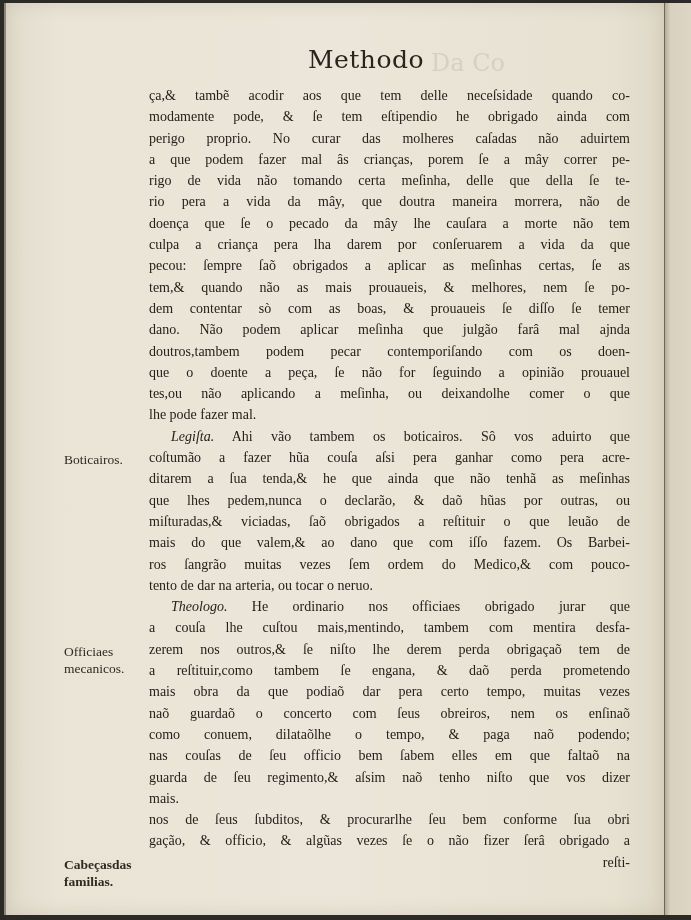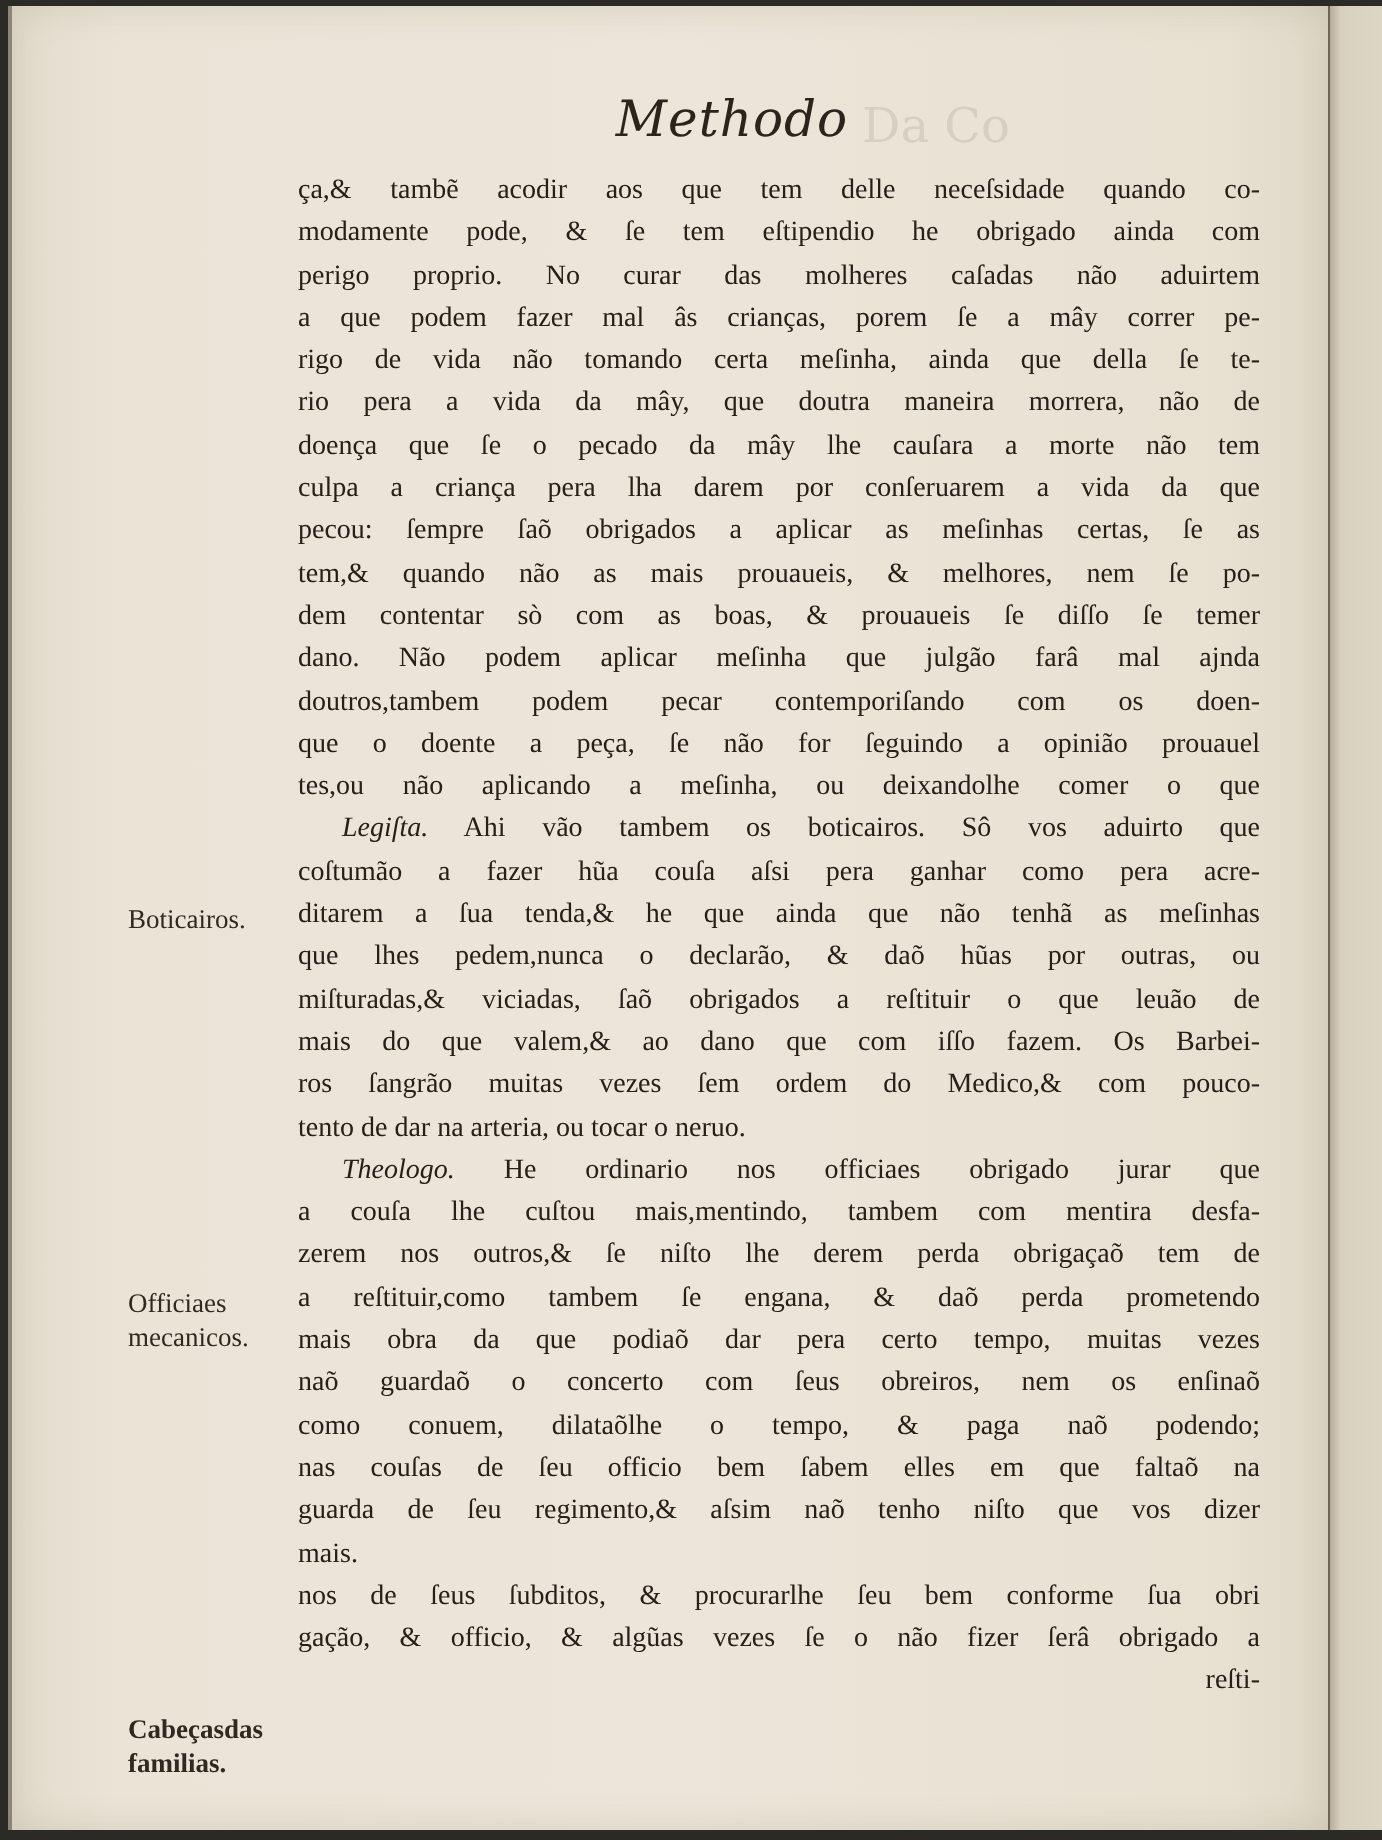--- a/index.html
+++ b/index.html
@@ -15,21 +15,21 @@
     border-left:2px solid #8c8676;
     box-shadow: inset 0 0 18px rgba(120,105,80,0.18);
   }
   .next-page {
     position:absolute; left:664px; top:3px; width:27px; height:912px;
     background: linear-gradient(90deg,#b7ad97 0%,#d8d1c0 20%,#ddd6c5 100%);
     border-left:1px solid #6d6556;
   }
   .header {
     position:absolute; left:0; right:0; top:42px; text-align:center;
-    font-style:italic; font-size:25px; color:#2a241c; letter-spacing:0.5px;
+    font-size:25px; color:#2a241c; letter-spacing:0.5px;
     padding-left:60px;
   }
   .bleed {
     position:absolute; left:425px; top:46px; font-size:24px; color:#cfc8b8;
     font-family:"DejaVu Serif", serif; opacity:0.7;
   }
   .body {
     position:absolute; left:143px; top:82px; width:481px;
     font-family:"Liberation Serif", serif; font-size:14px; line-height:21.3px;
     color:#26201a;
@@ -48,31 +48,32 @@
 <body>
 
 <div class="page">
   <div class="bleed">Da Co</div>
   <div class="header">Methodo</div>
   <div class="body" id="body">
       <div class="line"><span>ça,&amp; tambẽ acodir aos que tem delle neceſsidade quando co-</span></div>
       <div class="line"><span>modamente pode, &amp; ſe tem eſtipendio he obrigado ainda com</span></div>
       <div class="line"><span>perigo proprio. No curar das molheres caſadas não aduirtem</span></div>
       <div class="line"><span>a que podem fazer mal âs crianças, porem ſe a mây correr pe-</span></div>
-      <div class="line"><span>rigo de vida não tomando certa meſinha, ainda que della ſe te-</span></div>
+      <div class="line"><span>rigo de vida não tomando certa meſinha, delle que della ſe te-</span></div>
       <div class="line"><span>rio pera a vida da mây, que doutra maneira morrera, não de</span></div>
       <div class="line"><span>doença que ſe o pecado da mây lhe cauſara a morte não tem</span></div>
       <div class="line"><span>culpa a criança pera lha darem por conſeruarem a vida da que</span></div>
       <div class="line"><span>pecou: ſempre ſaõ obrigados a aplicar as meſinhas certas, ſe as</span></div>
       <div class="line"><span>tem,&amp; quando não as mais prouaueis, &amp; melhores, nem ſe po-</span></div>
       <div class="line"><span>dem contentar sò com as boas, &amp; prouaueis ſe diſſo ſe temer</span></div>
       <div class="line"><span>dano. Não podem aplicar meſinha que julgão farâ mal ajnda</span></div>
       <div class="line"><span>doutros,tambem podem pecar contemporiſando com os doen-</span></div>
       <div class="line"><span>que o doente a peça, ſe não for ſeguindo a opinião prouauel</span></div>
       <div class="line"><span>tes,ou não aplicando a meſinha, ou deixandolhe comer o que</span></div>
+      <div class="line last"><span>lhe pode fazer mal.</span></div>
       <div class="line indent"><span class="spk">Legiſta.</span><span> Ahi vão tambem os boticairos. Sô vos aduirto que</span></div>
       <div class="line"><span>coſtumão a fazer hũa couſa aſsi pera ganhar como pera acre-</span></div>
       <div class="line"><span>ditarem a ſua tenda,&amp; he que ainda que não tenhã as meſinhas</span></div>
       <div class="line"><span>que lhes pedem,nunca o declarão, &amp; daõ hũas por outras, ou</span></div>
       <div class="line"><span>miſturadas,&amp; viciadas, ſaõ obrigados a reſtituir o que leuão de</span></div>
       <div class="line"><span>mais do que valem,&amp; ao dano que com iſſo fazem. Os Barbei-</span></div>
       <div class="line"><span>ros ſangrão muitas vezes ſem ordem do Medico,&amp; com pouco-</span></div>
       <div class="line last"><span>tento de dar na arteria, ou tocar o neruo.</span></div>
       <div class="line indent"><span class="spk">Theologo.</span><span> He ordinario nos officiaes obrigado jurar que</span></div>
       <div class="line"><span>a couſa lhe cuſtou mais,mentindo, tambem com mentira desfa-</span></div>

